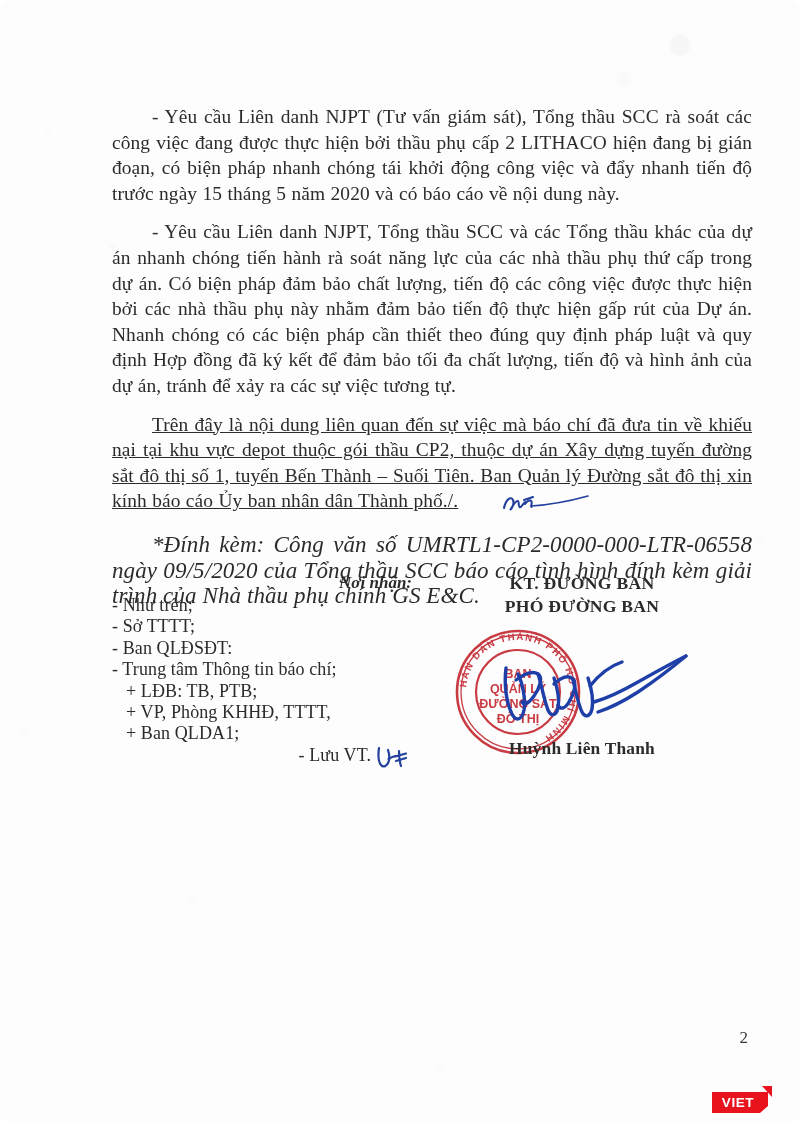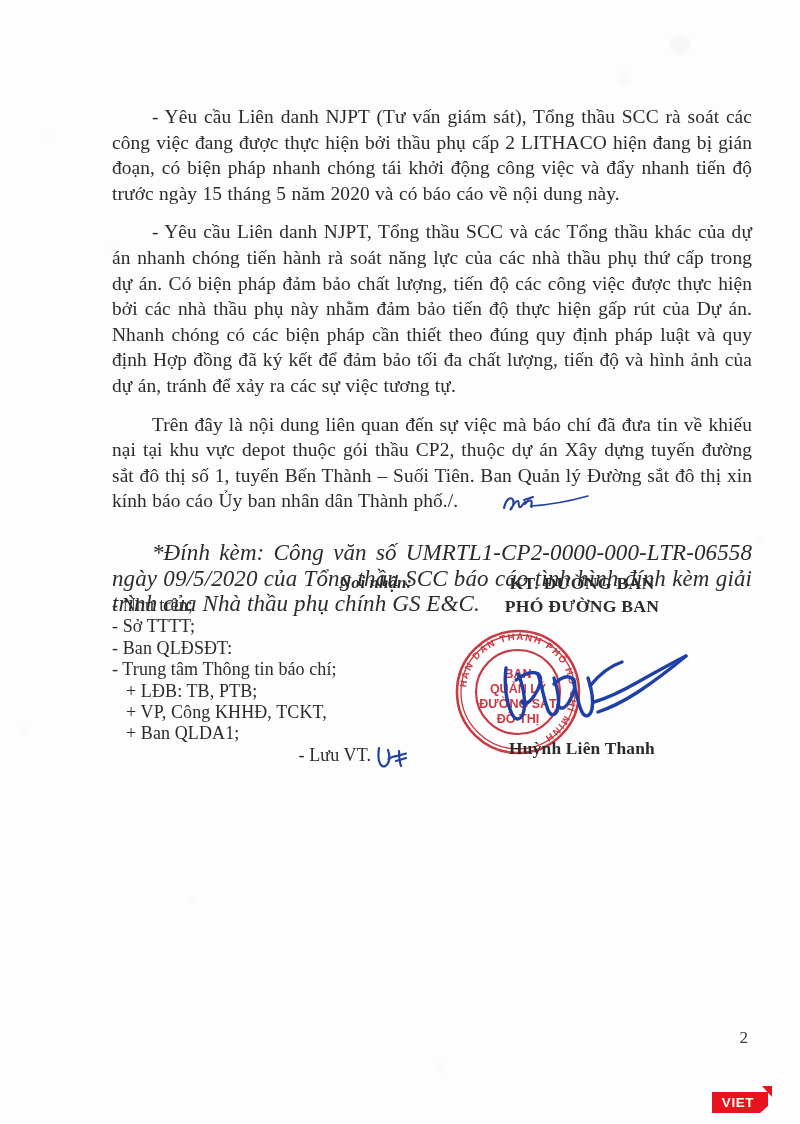--- a/index.html
+++ b/index.html
@@ -50,21 +50,21 @@
   }
   p.para {
     margin: 0 0 1px 0;
     font-size: 19.4px;
     line-height: 25.6px;
     text-align: justify;
     text-indent: 40px;
     letter-spacing: .1px;
     word-spacing: .4px;
   }
-  p.para.tight { margin-bottom: 12px; }
+  p.para.tight { margin-bottom: 4px; text-decoration: underline; }
   .gap-a { height: 12px; }
   .gap-b { height: 14px; }
 
   p.attach {
     margin: 0;
     font-size: 23px;
     line-height: 25.4px;
     font-style: italic;
     text-align: justify;
     text-indent: 40px;
@@ -228,21 +228,21 @@
   <div class="footer">
 
     <div class="recipients">
       <div class="recipients-title">Nơi nhận:</div>
       <ul>
         <li>- Như trên;</li>
         <li>- Sở TTTT;</li>
         <li>- Ban QLĐSĐT:</li>
         <li>- Trung tâm Thông tin báo chí;</li>
         <li class="sub">+ LĐB: TB, PTB;</li>
-        <li class="sub">+ VP, Công KHHĐ, TCKT,</li>
+        <li class="sub">+ VP, Phòng KHHĐ, TTTT,</li>
         <li class="sub">+ Ban QLDA1;</li>
         <li class="last">
           <span>- Lưu VT.</span><span class="vt-scrawl">
             <svg viewBox="0 0 40 26" width="40" height="26" aria-hidden="true">
               <g fill="none" stroke="#23409c" stroke-width="2.2" stroke-linecap="round" stroke-linejoin="round">
                 <path d="M7 3 C6 10, 6.5 17, 9 20 C11.5 23, 15 21, 16.5 17 C18 13, 17 8, 16 5"></path>
                 <path d="M16.5 14 C19 12.5, 22 11, 24.5 11"></path>
                 <path d="M27 6 C27 12, 28 18, 29 21"></path>
                 <path d="M23 11.5 L34 8.5"></path>
                 <path d="M24 16 L34 13"></path>

